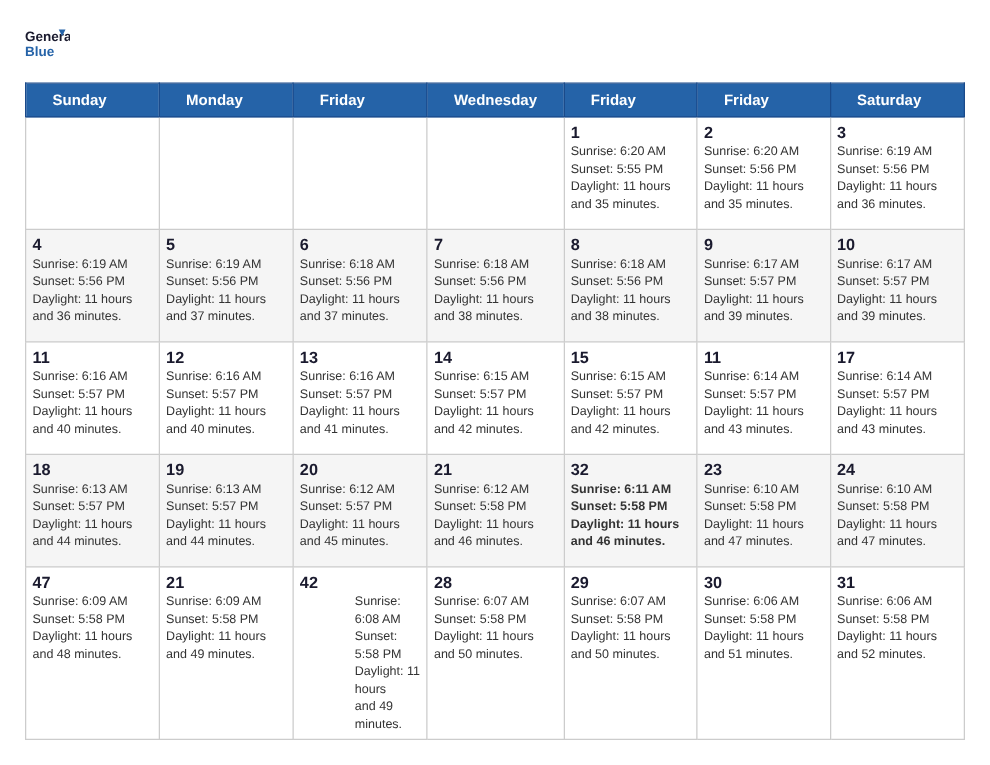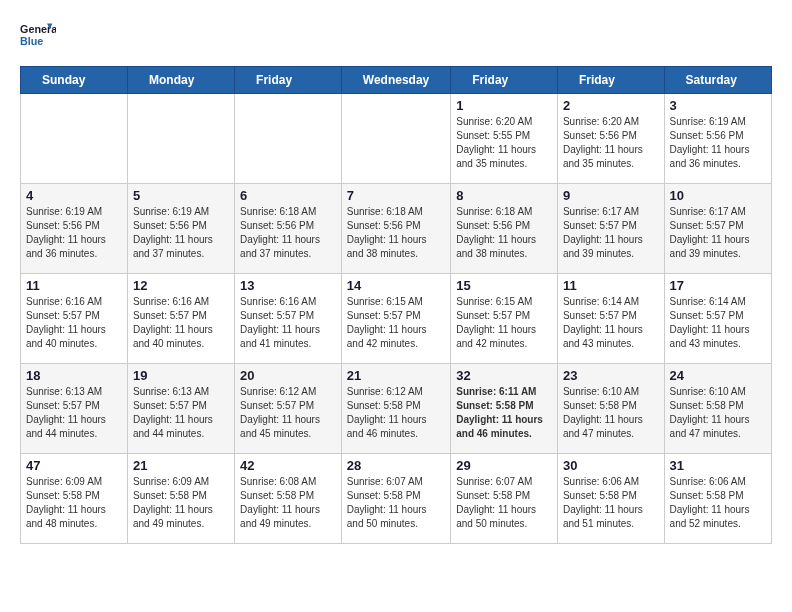--- a/index.html
+++ b/index.html
@@ -312,21 +312,21 @@
         </td>
         <td>
           <div class="day-num">21</div>
           <div class="day-info" style="white-space: pre-line;">Sunrise: 6:09 AM
 Sunset: 5:58 PM
 Daylight: 11 hours
 and 49 minutes.</div>
         </td>
         <td>
           <div class="day-num">42</div>
-          <div class="day-info" style="white-space: pre-line;">Sunrise: 6:08 AM
+          <div class="day-info" style="white-space: pre-line; margin-left: 44px;">Sunrise: 6:08 AM
 Sunset: 5:58 PM
 Daylight: 11 hours
 and 49 minutes.</div>
         </td>
         <td>
           <div class="day-num">28</div>
           <div class="day-info" style="white-space: pre-line;">Sunrise: 6:07 AM
 Sunset: 5:58 PM
 Daylight: 11 hours
 and 50 minutes.</div>

